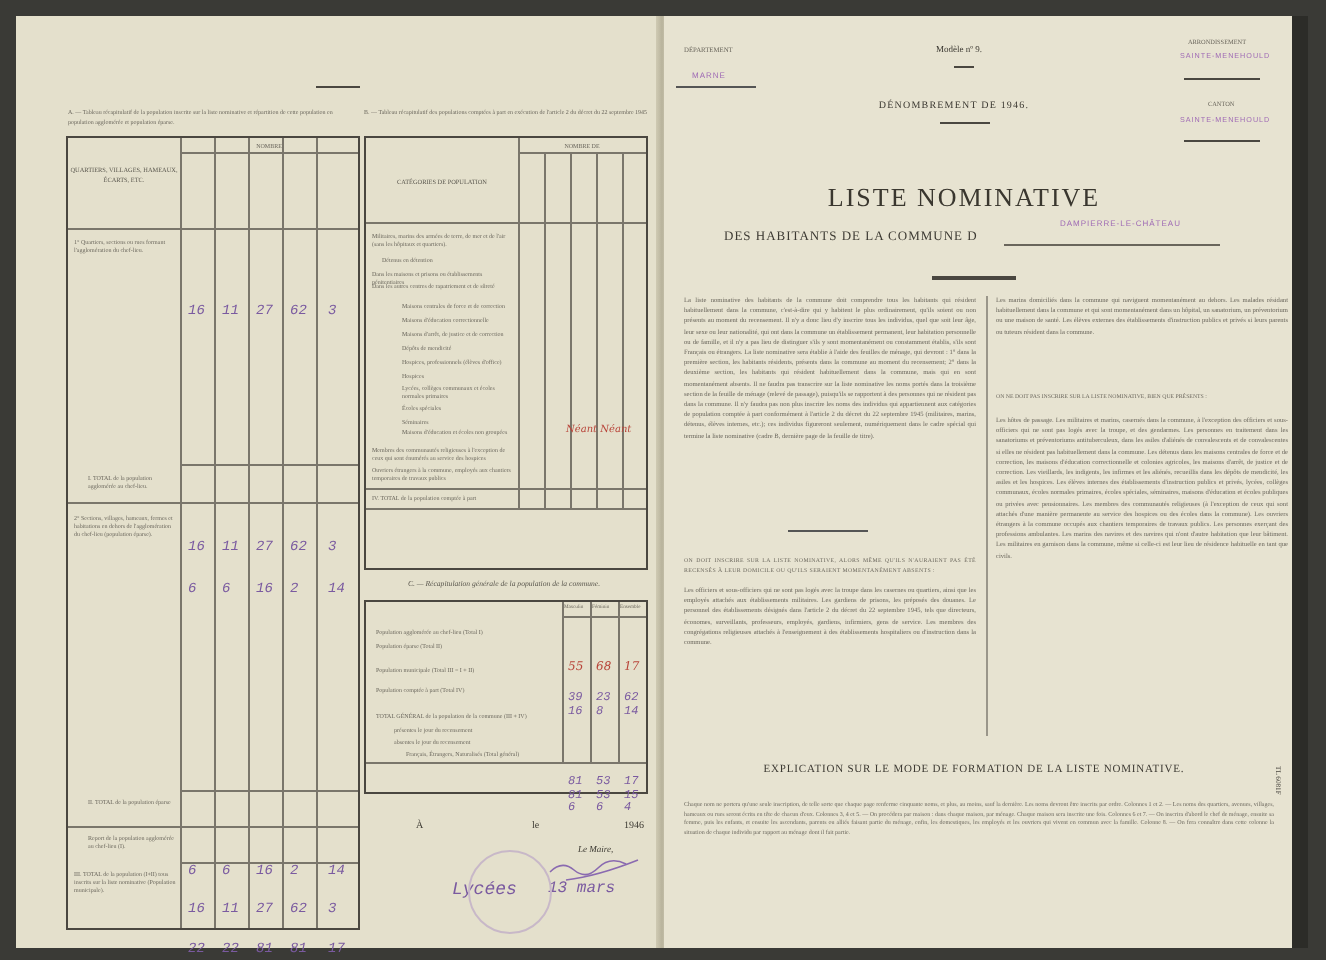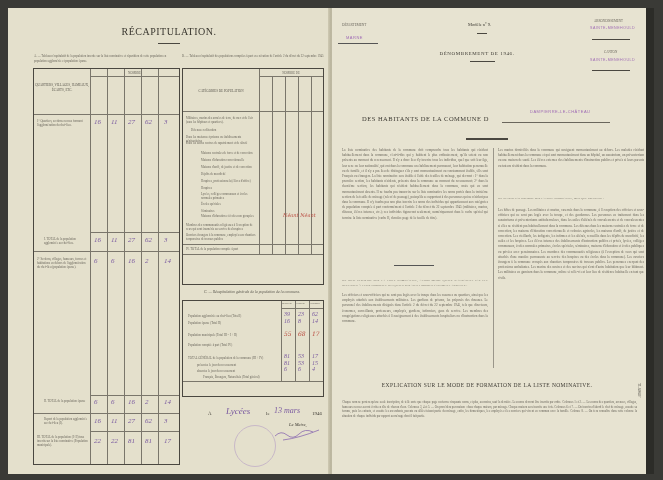--- a/index.html
+++ b/index.html
@@ -4,39 +4,38 @@
 <style>
   html,body{margin:0;padding:0;}
   body{width:663px;height:480px;background:#3a3a36;overflow:hidden;position:relative;font-family:"Liberation Serif",serif;color:#3d3a33;}
   .book{position:absolute;left:8px;top:8px;width:646px;height:466px;background:#e6e2cf;}
   .left-page{position:absolute;left:0;top:0;width:322px;height:466px;background:#e4e0cc;}
   .right-page{position:absolute;left:324px;top:0;width:322px;height:466px;background:#e7e3d1;}
   .gutter{position:absolute;left:320px;top:0;width:6px;height:466px;background:linear-gradient(90deg,#cfcab3,#b8b39c,#d6d1bb);}
   .rightedge{position:absolute;right:0;top:0;width:8px;height:466px;background:#2c2c28;}
   .t{position:absolute;white-space:nowrap;}
   .center{text-align:center;}
-  .hw{color:#7a5aa0;font-family:Liberation Serif, serif;font-style:italic;}
+  .hw{color:#7a5aa0;font-family:Liberation Mono, monospace;font-style:italic;margin-top:34px;}
   .hwred{color:#b8453a;font-family:"DejaVu Serif",serif;font-style:italic;}
   .stamp{color:#a06cb5;font-family:"Liberation Sans",sans-serif;letter-spacing:0.5px;}
   .box{position:absolute;border:1.5px solid #4a4740;}
   .vline{position:absolute;width:1px;background:#7a766b;}
   .hline{position:absolute;height:1px;background:#7a766b;}
   .small{font-size:3.6px;color:#5a574e;}
   .tiny{font-size:3px;color:#6a665c;}
   .textblock{position:absolute;font-size:3.3px;line-height:5.2px;color:#6a665c;text-align:justify;}
   .rule{position:absolute;height:1px;background:#4a4740;}
   .circle{position:absolute;border:1px solid #c8b8c8;border-radius:50%;}
 </style>
 </head>
 <body>
 
 <div class="book">
 
   <div class="left-page">
-    <div class="t center" style="left:0;width:322px;top:18px;font-size:10px;letter-spacing:0.5px;color:#3a372f;">RÉCAPITULATION.</div>
     <div class="rule" style="left:150px;top:35px;width:22px;"></div>
 
     <div class="t tiny" style="left:26px;top:46px;width:140px;white-space:normal;line-height:4.5px;">A. — Tableau récapitulatif de la population inscrite sur la liste nominative et répartition de cette population en population agglomérée et population éparse.</div>
 
     <div class="t tiny" style="left:174px;top:46px;width:145px;white-space:normal;line-height:4.5px;">B. — Tableau récapitulatif des populations comptées à part en exécution de l'article 2 du décret du 22 septembre 1945</div>
 
     <div class="box" style="left:25px;top:60px;width:145px;height:395px;">
       <div class="vline" style="left:56px;top:0;height:395px;"></div>
       <div class="vline" style="left:73px;top:0;height:395px;"></div>
       <div class="vline" style="left:90px;top:0;height:395px;"></div>
@@ -199,20 +198,21 @@
     <div class="t tiny" style="left:262px;top:11px;font-size:3.2px;">ARRONDISSEMENT</div>
     <div class="t stamp" style="left:258px;top:18px;font-size:3.6px;">SAINTE-MENEHOULD</div>
     <div class="rule" style="left:260px;top:31px;width:38px;"></div>
     <div class="t tiny" style="left:272px;top:42px;font-size:3.2px;">CANTON</div>
     <div class="t stamp" style="left:258px;top:50px;font-size:3.6px;">SAINTE-MENEHOULD</div>
     <div class="rule" style="left:260px;top:62px;width:38px;"></div>
 
     <div class="t center" style="left:60px;width:170px;top:43px;font-size:5px;letter-spacing:0.6px;">DÉNOMBREMENT DE 1946.</div>
     <div class="rule" style="left:138px;top:53px;width:25px;"></div>
 
+    <div class="t center" style="left:60px;width:180px;top:83px;font-size:13px;letter-spacing:1px;color:#3a372f;">LISTE NOMINATIVE</div>
     <div class="t" style="left:30px;top:107px;font-size:6.5px;letter-spacing:0.5px;">DES HABITANTS DE LA COMMUNE D</div>
     <div class="rule" style="left:170px;top:114px;width:108px;background:#6a665c;"></div>
     <div class="t stamp" style="left:198px;top:101px;font-size:4px;">DAMPIERRE-LE-CHÂTEAU</div>
     <div class="rule" style="left:134px;top:130px;width:42px;height:1.5px;"></div>
 
     <div class="textblock" style="left:10px;top:140px;width:146px;height:110px;overflow:hidden;">La liste nominative des habitants de la commune doit comprendre tous les habitants qui résident habituellement dans la commune, c'est-à-dire qui y habitent le plus ordinairement, qu'ils soient ou non présents au moment du recensement. Il n'y a donc lieu d'y inscrire tous les individus, quel que soit leur âge, leur sexe ou leur nationalité, qui ont dans la commune un établissement permanent, leur habitation personnelle ou de famille, et il n'y a pas lieu de distinguer s'ils y sont momentanément ou constamment établis, s'ils sont Français ou étrangers. La liste nominative sera établie à l'aide des feuilles de ménage, qui devront : 1° dans la première section, les habitants résidents, présents dans la commune au moment du recensement; 2° dans la deuxième section, les habitants qui résident habituellement dans la commune, mais qui en sont momentanément absents. Il ne faudra pas transcrire sur la liste nominative les noms portés dans la troisième section de la feuille de ménage (relevé de passage), puisqu'ils se rapportent à des personnes qui ne résident pas dans la commune. Il n'y faudra pas non plus inscrire les noms des individus qui appartiennent aux catégories de population comptée à part conformément à l'article 2 du décret du 22 septembre 1945 (militaires, marins, détenus, élèves internes, etc.); ces individus figureront seulement, numériquement dans le cadre spécial qui termine la liste nominative (cadre B, dernière page de la feuille de titre).</div>
     <div class="rule" style="left:62px;top:257px;width:40px;background:#555;"></div>
     <div class="textblock" style="left:10px;top:270px;width:146px;height:12px;overflow:hidden;font-size:2.9px;letter-spacing:0.2px;">ON DOIT INSCRIRE SUR LA LISTE NOMINATIVE, ALORS MÊME QU'ILS N'AURAIENT PAS ÉTÉ RECENSÉS À LEUR DOMICILE OU QU'ILS SERAIENT MOMENTANÉMENT ABSENTS :</div>
     <div class="textblock" style="left:10px;top:285px;width:146px;height:60px;overflow:hidden;">Les officiers et sous-officiers qui ne sont pas logés avec la troupe dans les casernes ou quartiers, ainsi que les employés attachés aux établissements militaires. Les gardiens de prisons, les préposés des douanes. Le personnel des établissements désignés dans l'article 2 du décret du 22 septembre 1945, tels que directeurs, économes, surveillants, professeurs, employés, gardiens, infirmiers, gens de service. Les membres des congrégations religieuses attachés à l'enseignement à des établissements hospitaliers ou d'instruction dans la commune.</div>
 

